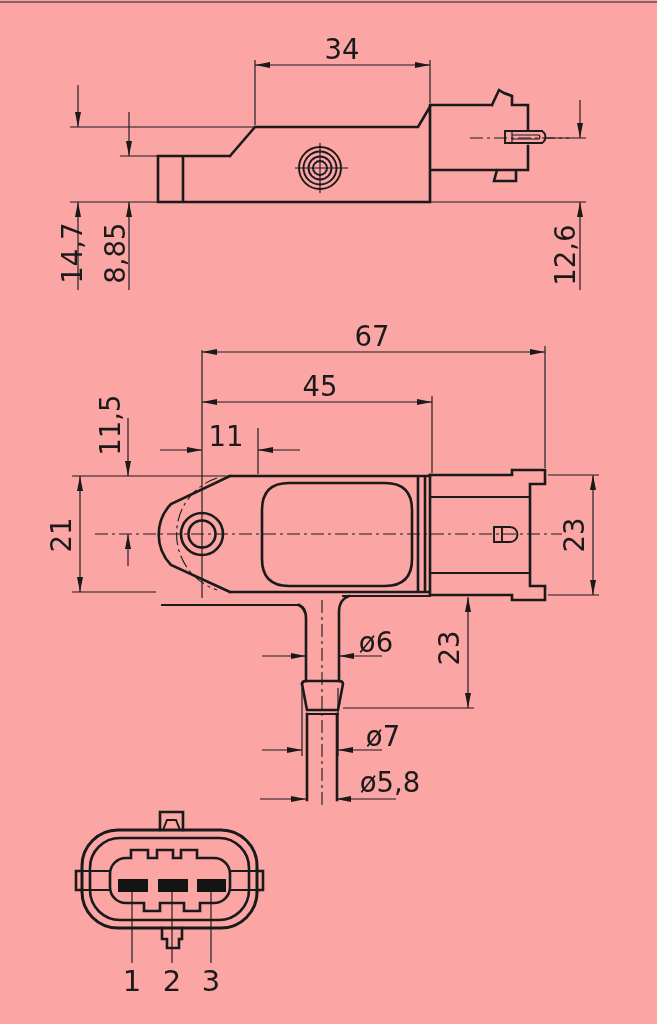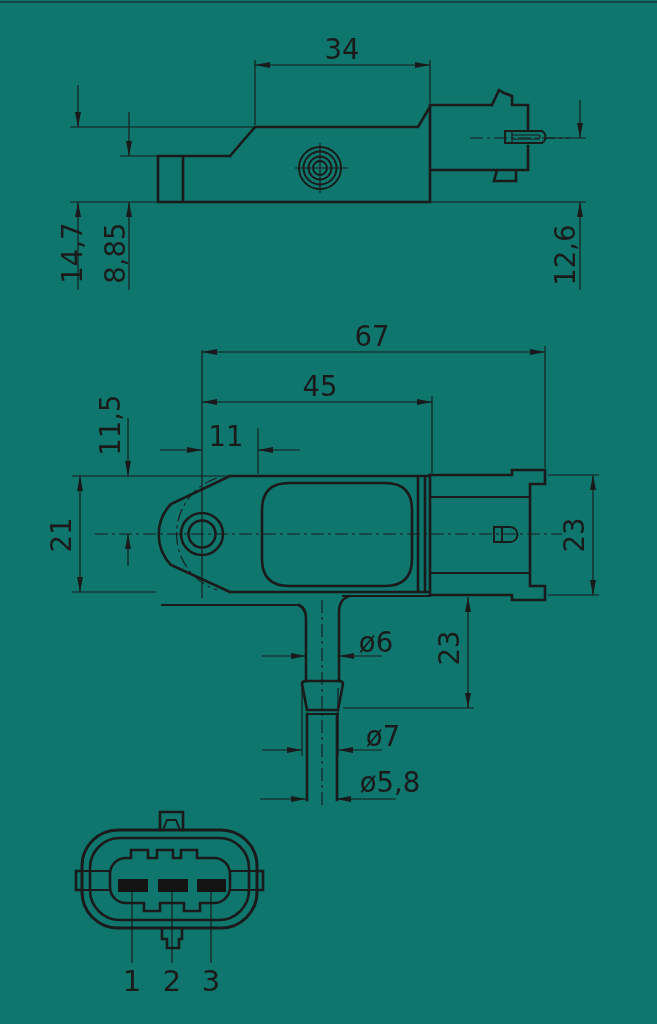--- a/index.html
+++ b/index.html
@@ -1,16 +1,16 @@
 <!DOCTYPE html>
 <html><head>
 <meta charset="utf-8">
 <style>
   html,body{margin:0;padding:0;background:#ffffff;}
-  .stage{position:relative;width:657px;height:1024px;background:#0f766e;overflow:hidden;
+  .stage{position:relative;width:657px;height:1024px;background:#fca5a5;overflow:hidden;
          font-family:"DejaVu Sans","Liberation Sans",sans-serif;}
   svg{position:absolute;left:0;top:0;}
   .ol  {fill:none;stroke:#1a1a1a;stroke-width:2.6;stroke-linecap:square;stroke-linejoin:miter;}
   .ol2 {fill:none;stroke:#1a1a1a;stroke-width:1.9;stroke-linecap:square;}
   .thin{fill:none;stroke:#1a1a1a;stroke-width:1.15;stroke-linecap:butt;}
   .cl  {fill:none;stroke:#1a1a1a;stroke-width:1.1;stroke-dasharray:13 4 3 4;}
   .dimt{font-size:27.5px;fill:#1a1a1a;}
   .pint{font-size:29px;fill:#1a1a1a;}
   .solid{fill:#141414;stroke:none;}
 </style>

